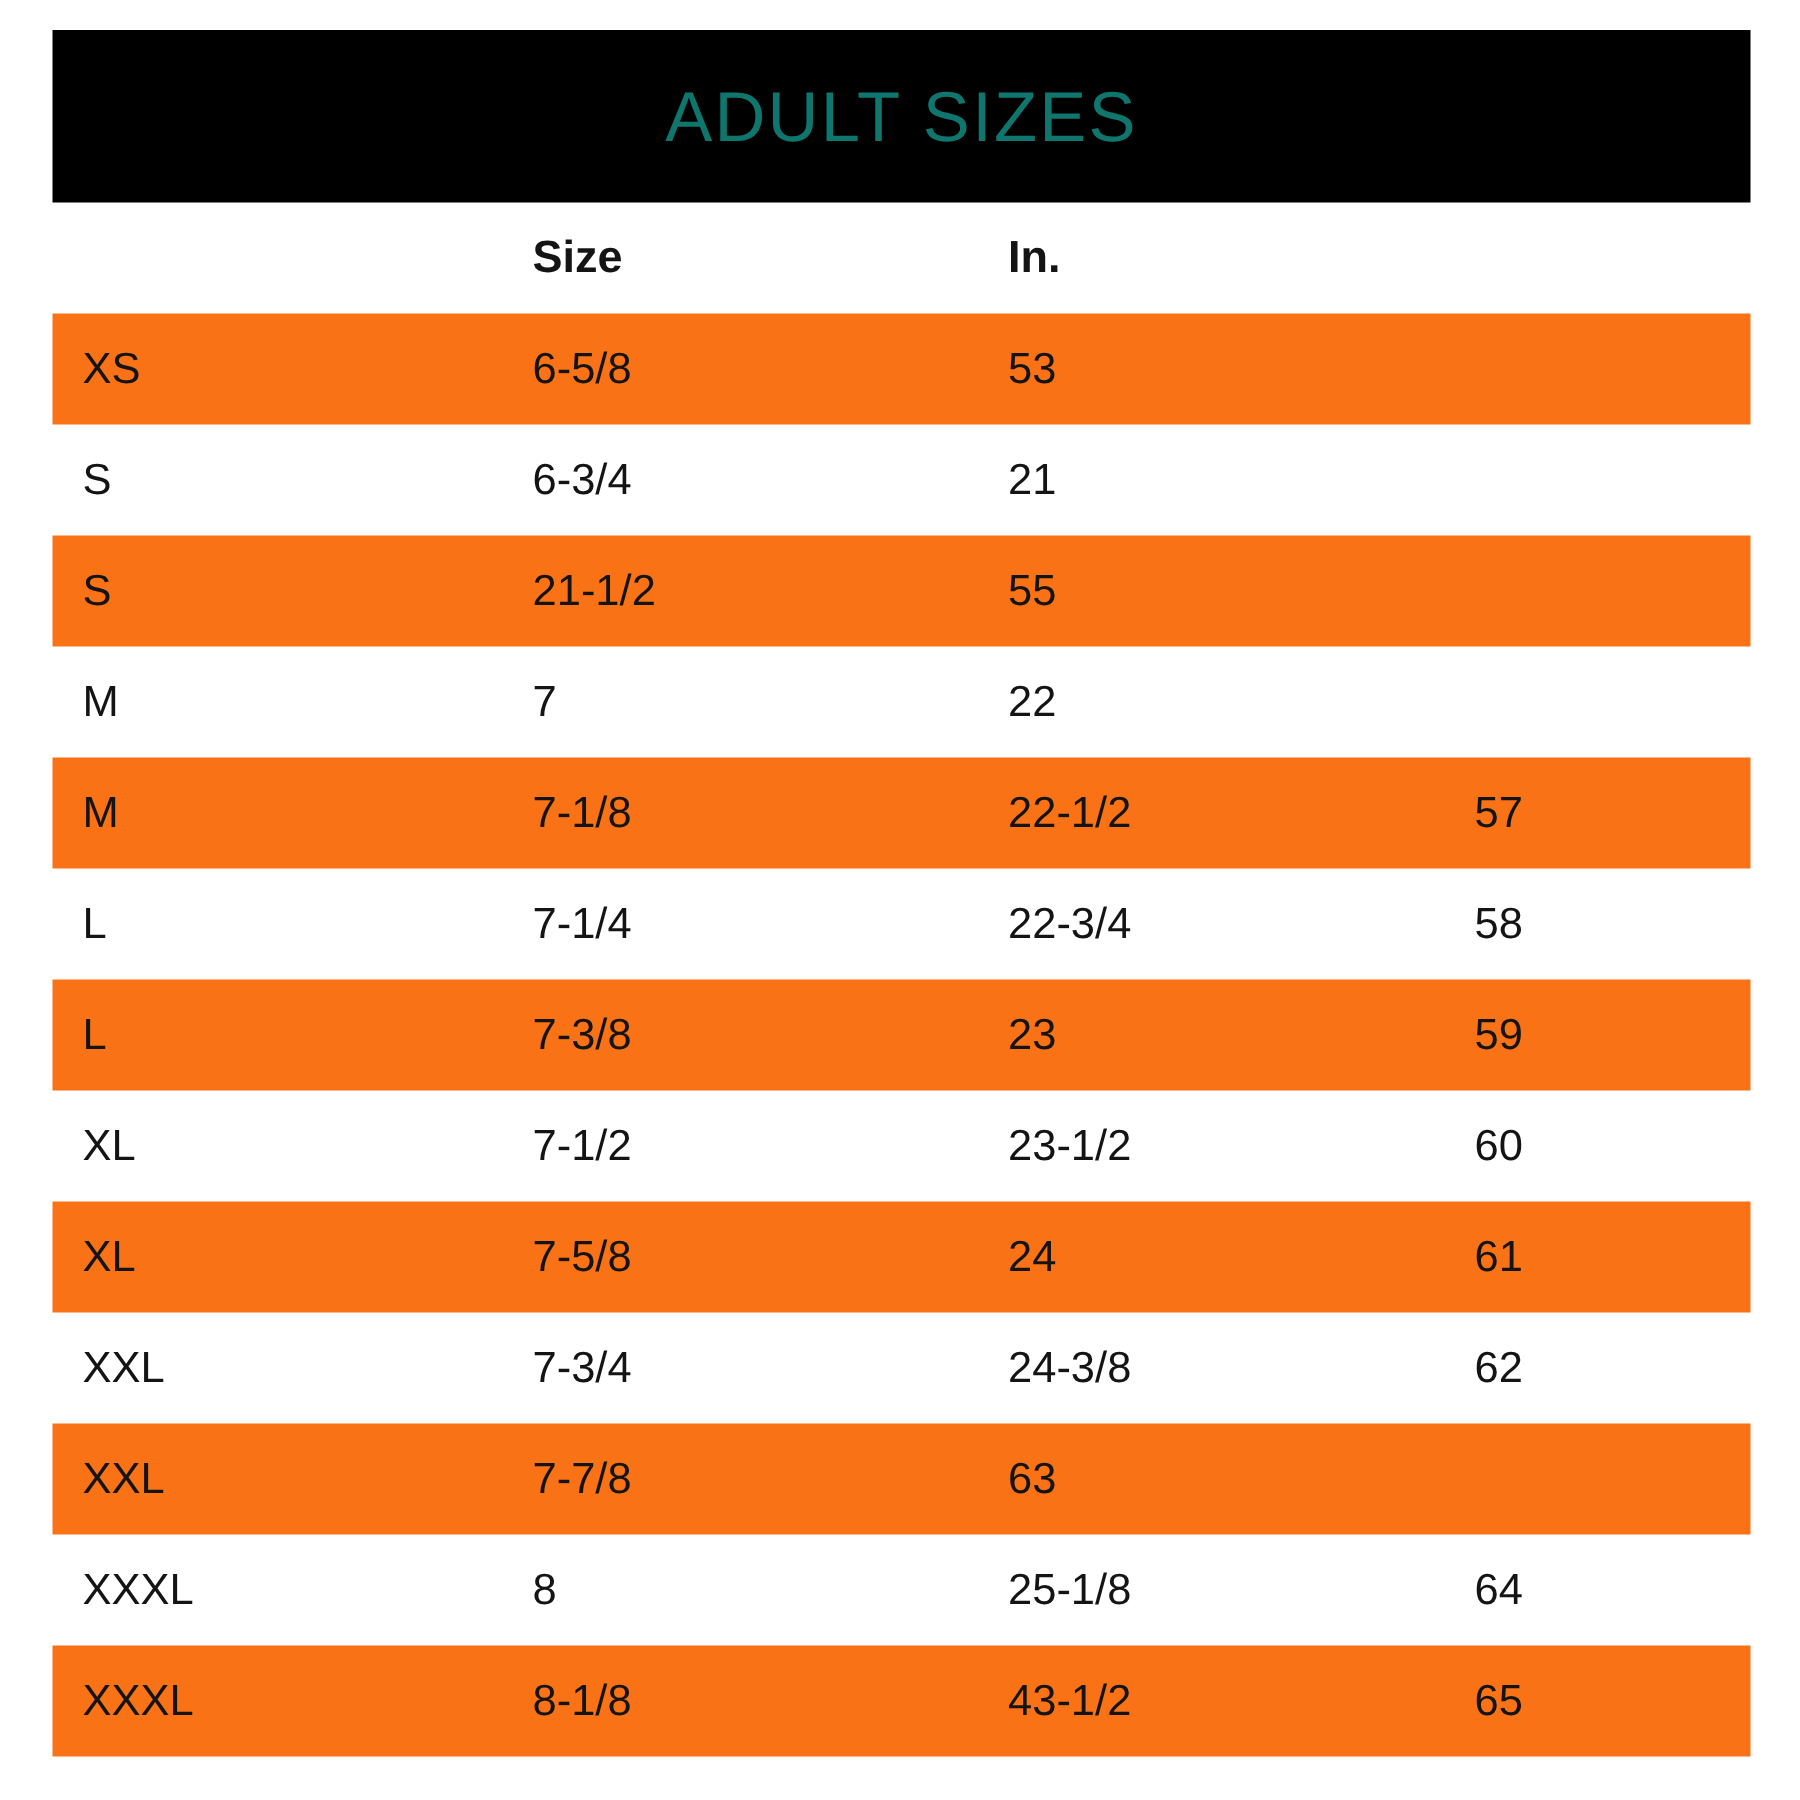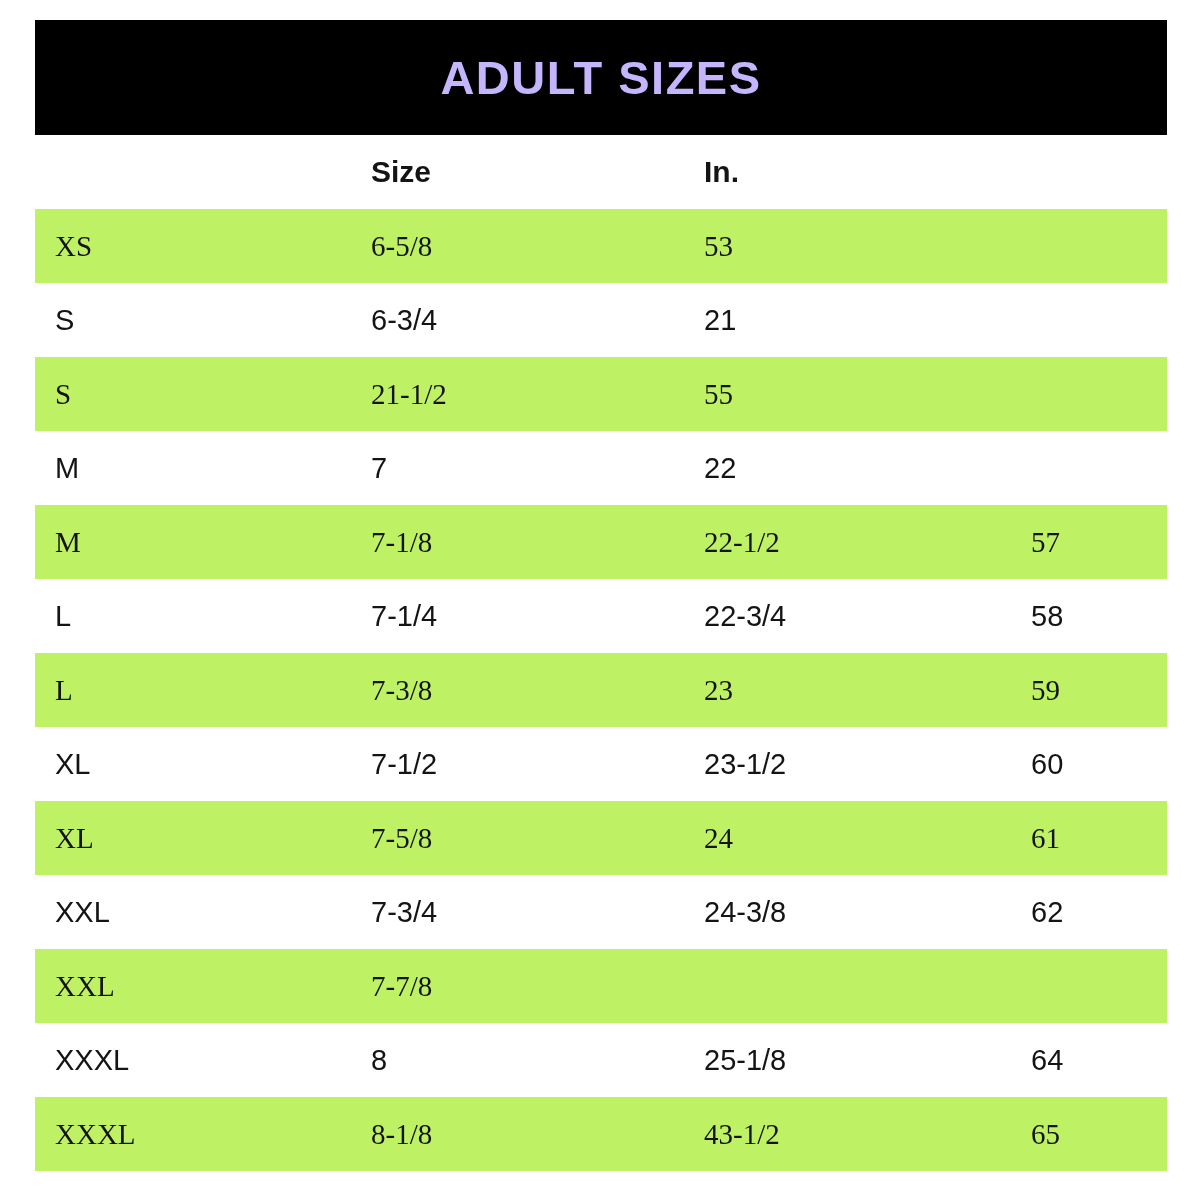--- a/index.html
+++ b/index.html
@@ -21,52 +21,50 @@
     left: 35px;
     top: 20px;
     width: 1132px;
     height: 115px;
     background: #000000;
     display: flex;
     align-items: center;
     justify-content: center;
   }
   .banner-title {
-    color: #c4b5fd;
+    color: #0f766e;
     font-size: 47px;
-    font-weight: bold;
+    font-weight: normal;
     letter-spacing: 1.5px;
     white-space: nowrap;
   }
   .size-table {
     position: absolute;
     left: 35px;
     top: 135px;
     width: 1132px;
   }
   .trow {
     display: grid;
     grid-template-columns: 300px 317px 311px 204px;
     height: 74px;
     align-items: center;
-    gap: 16px;
   }
   .trow > span {
     padding-left: 20px;
     font-size: 29px;
     line-height: 1;
     white-space: nowrap;
   }
   .header-row > span {
     font-weight: bold;
     font-size: 30px;
   }
   .trow.alt {
-    background: #bef264;
-    font-family: Liberation Serif, serif;
+    background: #f97316;
   }
 </style>
 </head>
 <body>
 
 <div class="page">
 
   <div class="banner">
     <span class="banner-title">ADULT SIZES</span>
   </div>
@@ -141,20 +139,21 @@
     <div class="trow">
       <span>XXL</span>
       <span>7-3/4</span>
       <span>24-3/8</span>
       <span>62</span>
     </div>
 
     <div class="trow alt">
       <span>XXL</span>
       <span>7-7/8</span>
+      <span>63</span>
     </div>
 
     <div class="trow">
       <span>XXXL</span>
       <span>8</span>
       <span>25-1/8</span>
       <span>64</span>
     </div>
 
     <div class="trow alt">

